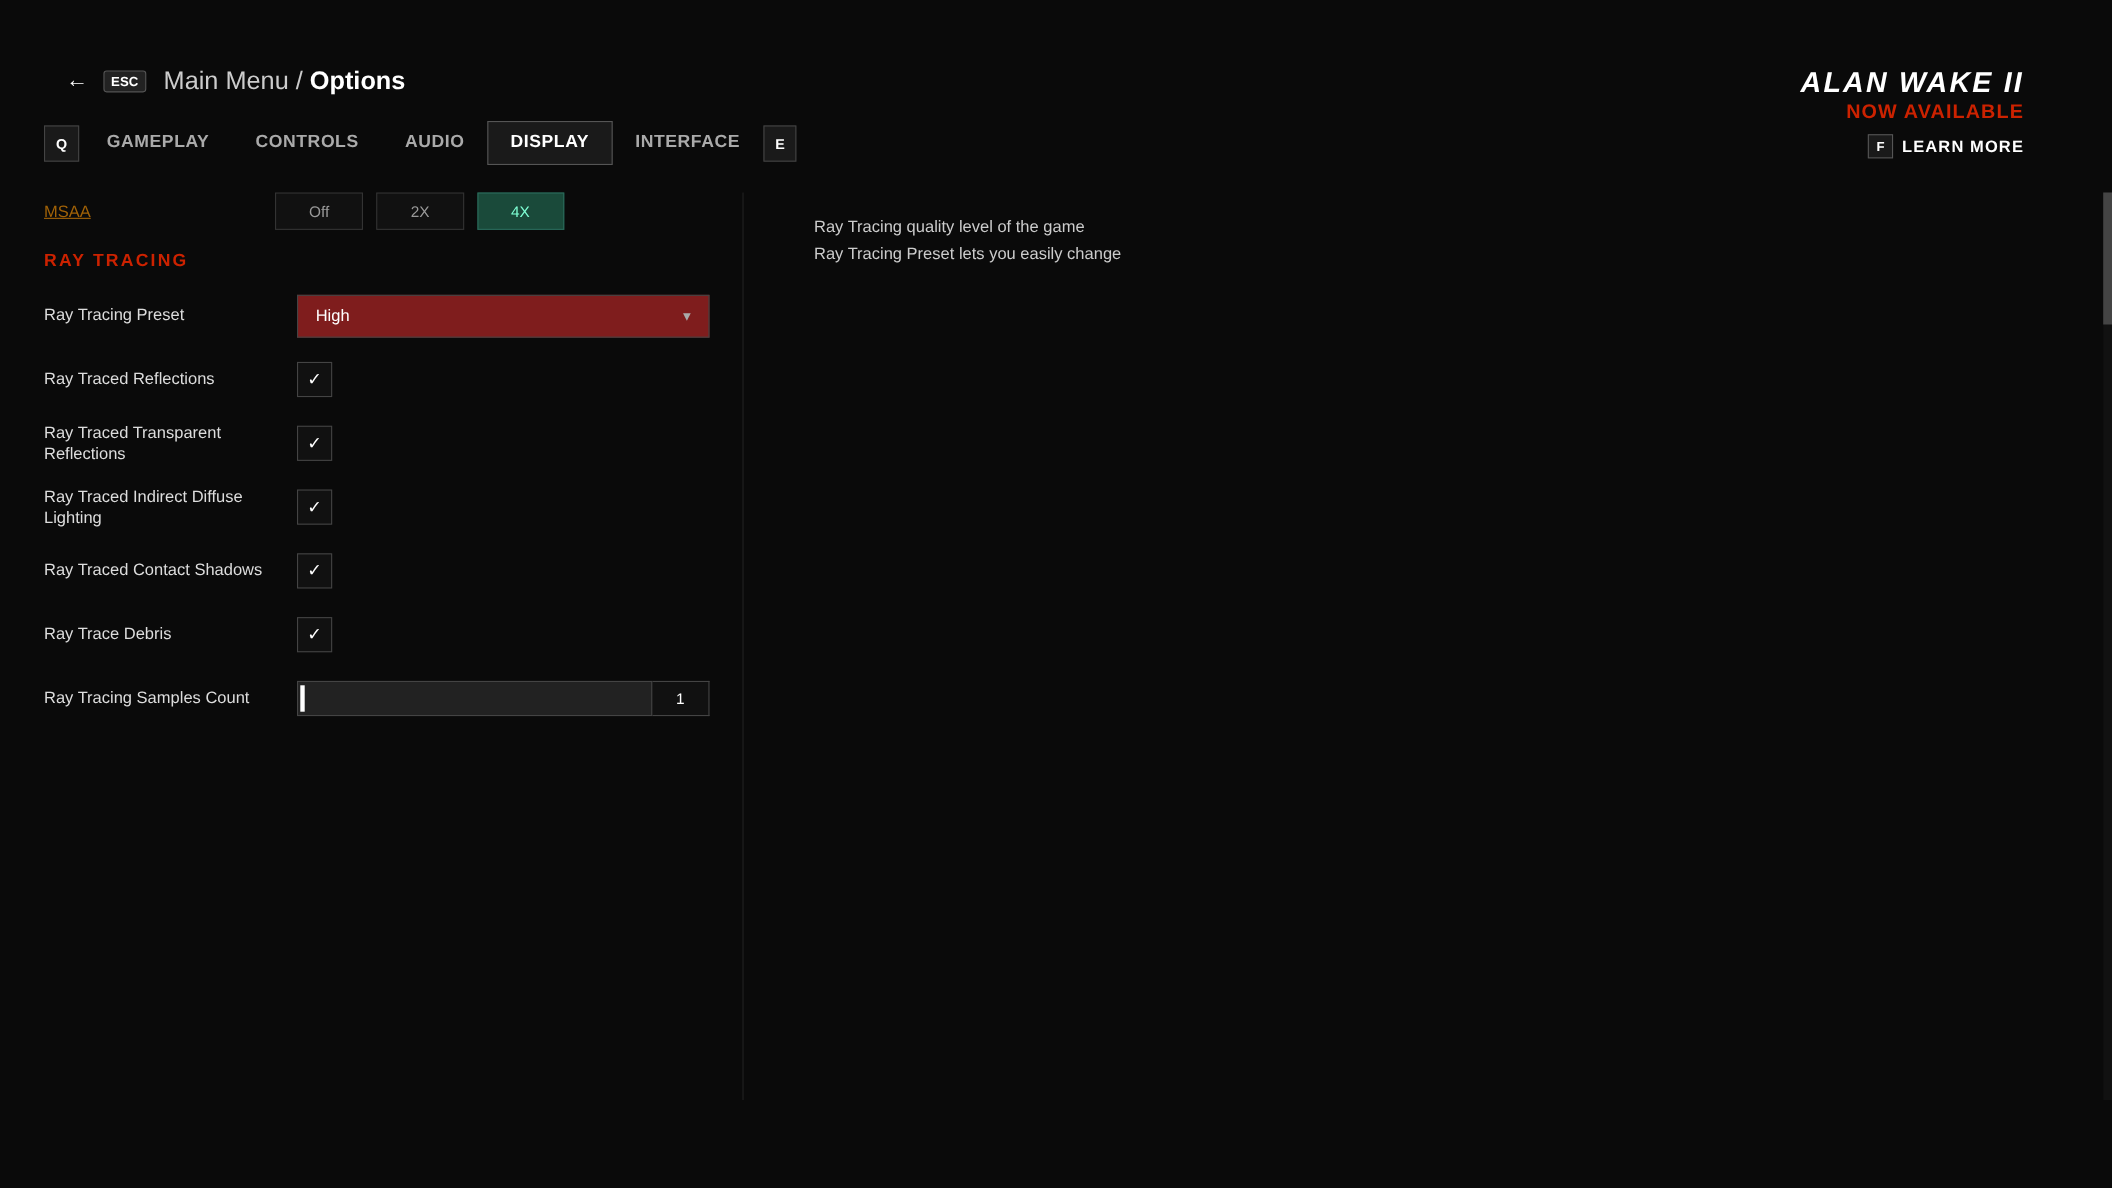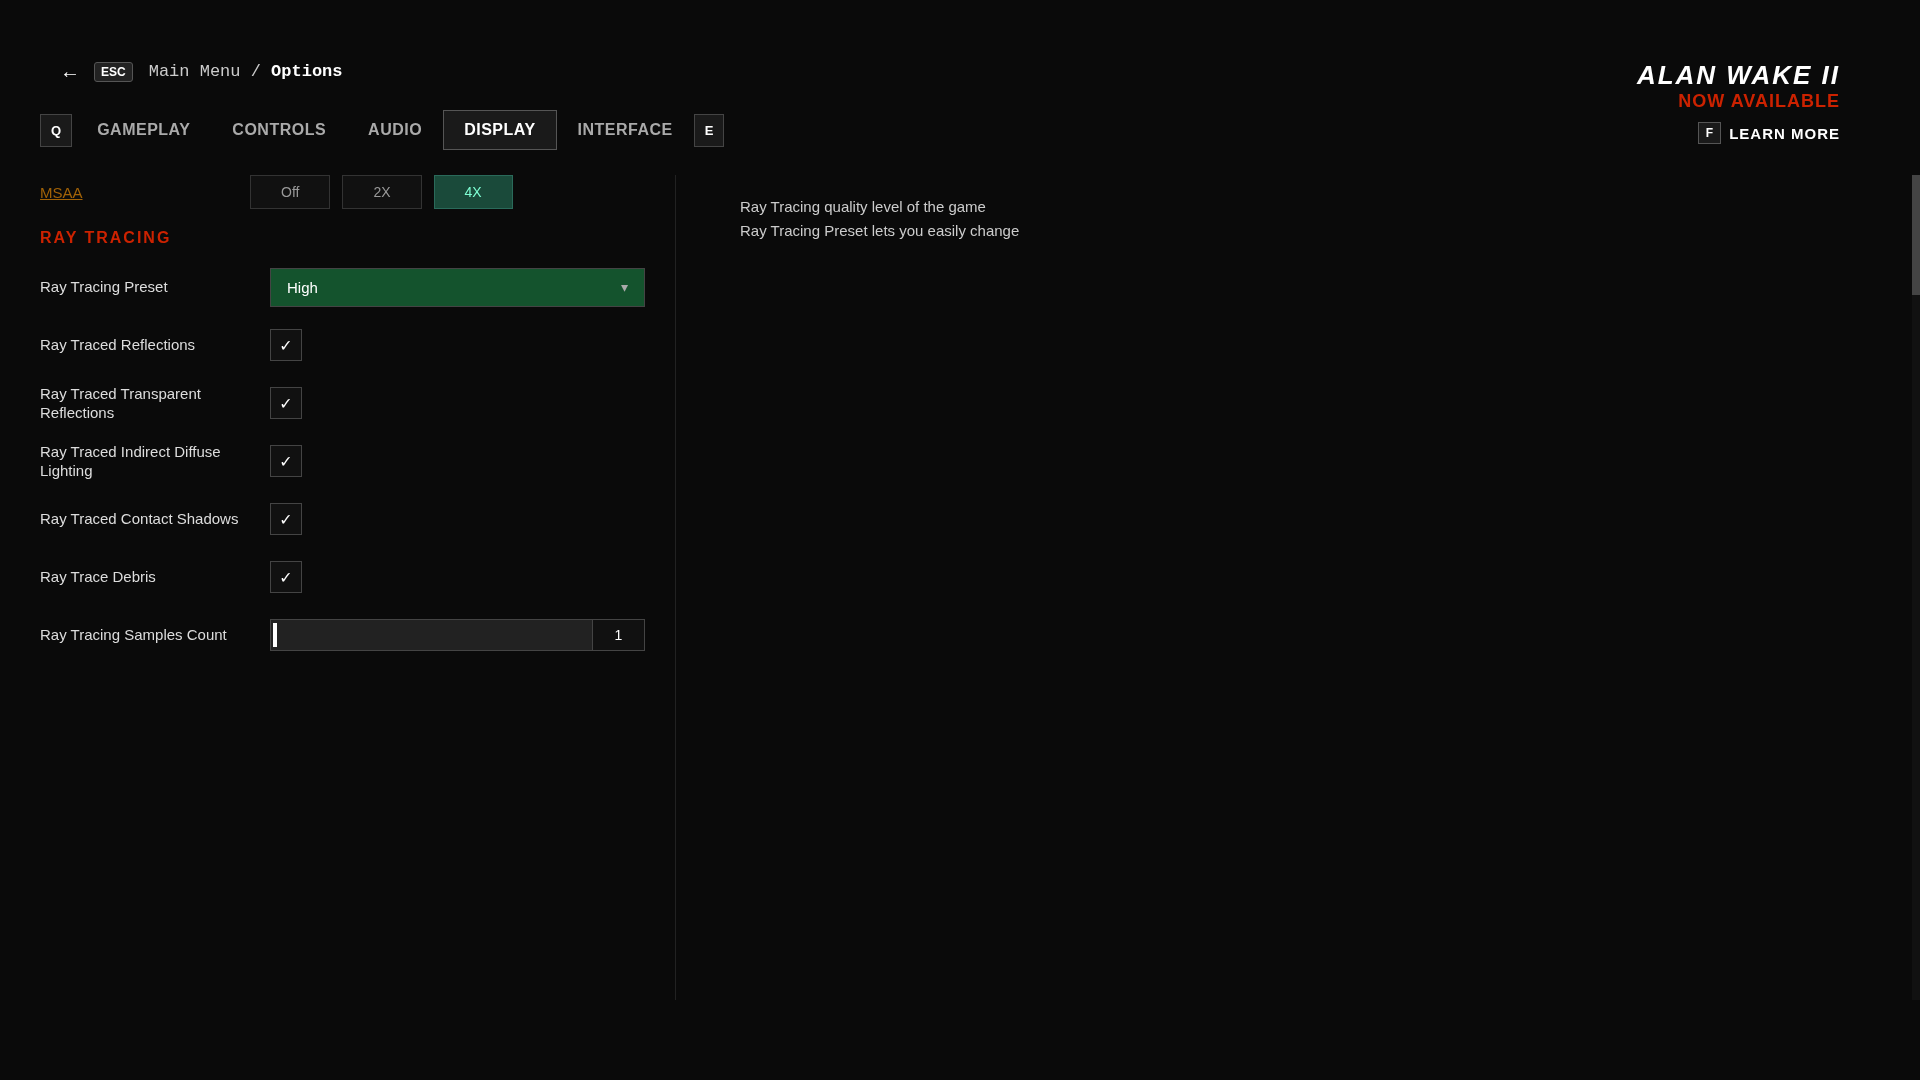--- a/index.html
+++ b/index.html
@@ -36,22 +36,21 @@
       color: #fff;
       font-size: 12px;
       font-weight: bold;
       padding: 2px 6px;
       border-radius: 3px;
       margin-right: 6px;
     }
 
     .breadcrumb {
       color: #ccc;
-      font-size: 17px;
-      font-family: Liberation Mono, monospace;
+      font-size: 23px;
     }
 
     
     .tabs {
       position: absolute;
       top: 110px;
       left: 40px;
       display: flex;
       align-items: center;
       gap: 0;
@@ -202,21 +201,21 @@
       font-size: 15px;
       width: 230px;
       flex-shrink: 0;
       line-height: 1.3;
     }
 
     
     .dropdown {
       display: flex;
       align-items: center;
-      background: #14532d;
+      background: #7f1d1d;
       border: 1px solid #444;
       padding: 10px 16px;
       width: 375px;
       cursor: pointer;
       position: relative;
     }
 
     .dropdown-value {
       color: #fff;
       font-size: 15px;

